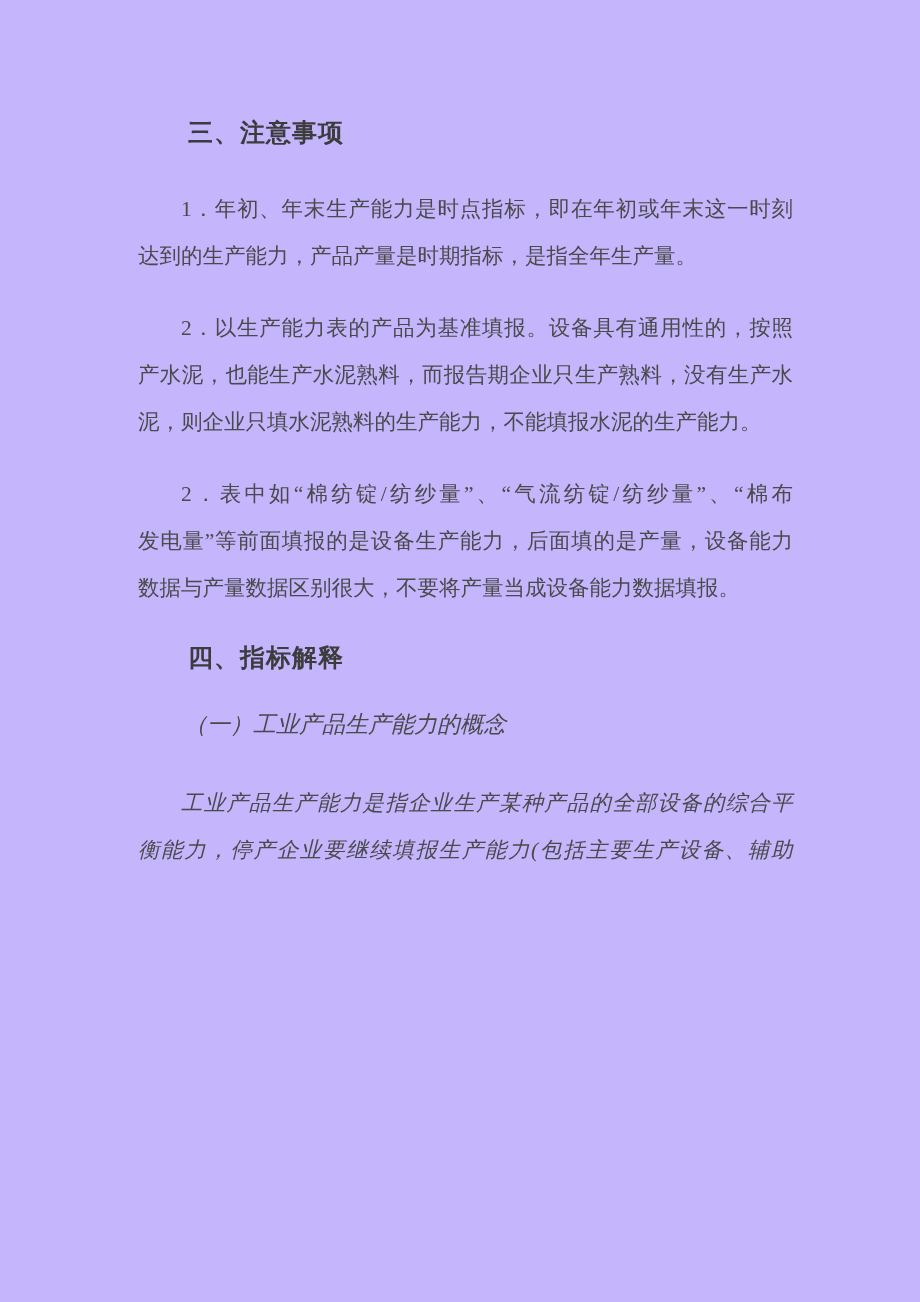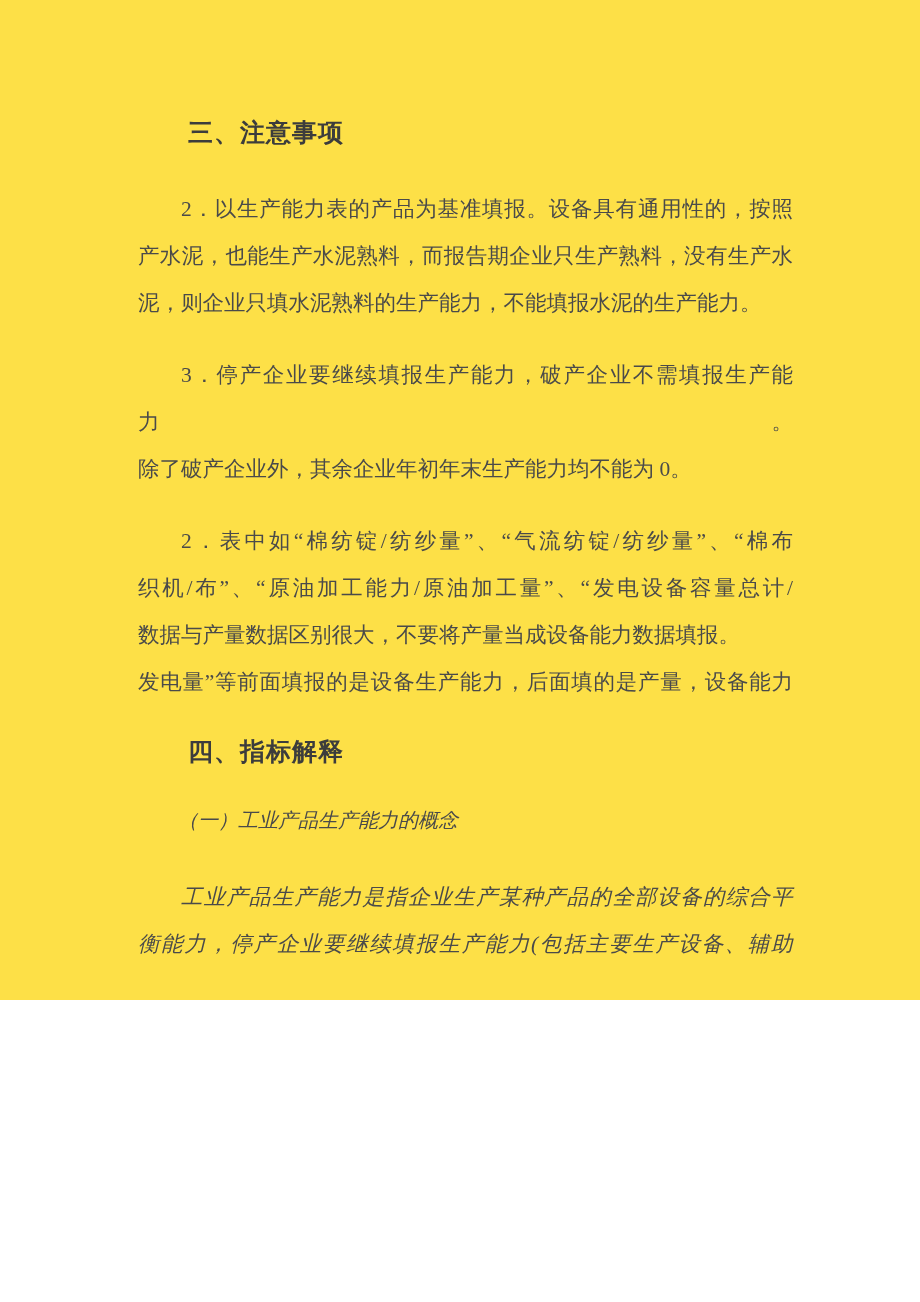--- a/index.html
+++ b/index.html
@@ -1,22 +1,22 @@
 <!DOCTYPE html>
 <html><head>
 <meta charset="utf-8">
 <style>
   * { margin: 0; padding: 0; box-sizing: border-box; }
   html, body { background: #ffffff; }
   .page {
     position: relative;
     width: 920px;
-    height: 1000px;
+    height: 1302px;
     margin: 0 auto;
-    background: #fde047;
+    background: #c4b5fd;
     overflow: hidden;
   }
   .doc {
     padding: 112px 127px 0 138px;
   }
   .sec-heading {
     font-family: "Liberation Sans", "DejaVu Sans", sans-serif;
     font-weight: 700;
     font-size: 25px;
     line-height: 40px;
@@ -44,54 +44,53 @@
   .final {
     text-align: left;
     text-align-last: left;
   }
   .indent { text-indent: 2em; }
   .kai {
     font-style: italic;
     letter-spacing: 0.5px;
   }
   .sub-heading {
-    font-family: Liberation Sans, sans-serif;
+    font-family: Liberation Mono, monospace;
     font-style: italic;
-    font-size: 20px;
+    font-size: 23px;
     line-height: 47px;
     color: #4a4a4a;
     text-indent: 2em;
     margin: 0 0 30px 0;
   }
 </style>
 </head>
 <body>
 
 <div class="page">
   <div class="doc">
 
     <h2 class="sec-heading h-notes">三、注意事项</h2>
 
+    <p class="para">
+      <span class="line just indent">1．年初、年末生产能力是时点指标，即在年初或年末这一时刻</span>
+      <span class="line final">达到的生产能力，产品产量是时期指标，是指全年生产量。</span>
+    </p>
 
     <p class="para">
       <span class="line just indent">2．以生产能力表的产品为基准填报。设备具有通用性的，按照</span>
       <span class="line just">产水泥，也能生产水泥熟料，而报告期企业只生产熟料，没有生产水</span>
       <span class="line final">泥，则企业只填水泥熟料的生产能力，不能填报水泥的生产能力。</span>
     </p>
 
-    <p class="para">
-      <span class="line just indent">3．停产企业要继续填报生产能力，破产企业不需填报生产能力。</span>
-      <span class="line final">除了破产企业外，其余企业年初年末生产能力均不能为 0。</span>
-    </p>
 
     <p class="para">
       <span class="line just indent">2．表中如“棉纺锭/纺纱量”、“气流纺锭/纺纱量”、“棉布</span>
-      <span class="line just">织机/布”、“原油加工能力/原油加工量”、“发电设备容量总计/</span>
+      <span class="line just">发电量”等前面填报的是设备生产能力，后面填的是产量，设备能力</span>
       <span class="line final">数据与产量数据区别很大，不要将产量当成设备能力数据填报。</span>
-      <span class="line just">发电量”等前面填报的是设备生产能力，后面填的是产量，设备能力</span>
     </p>
 
     <h2 class="sec-heading h-defs">四、指标解释</h2>
 
     <p class="sub-heading">（一）工业产品生产能力的概念</p>
 
     <p class="para kai">
       <span class="line just indent">工业产品生产能力是指企业生产某种产品的全部设备的综合平</span>
       <span class="line just">衡能力，停产企业要继续填报生产能力(包括主要生产设备、辅助</span>
     </p>

